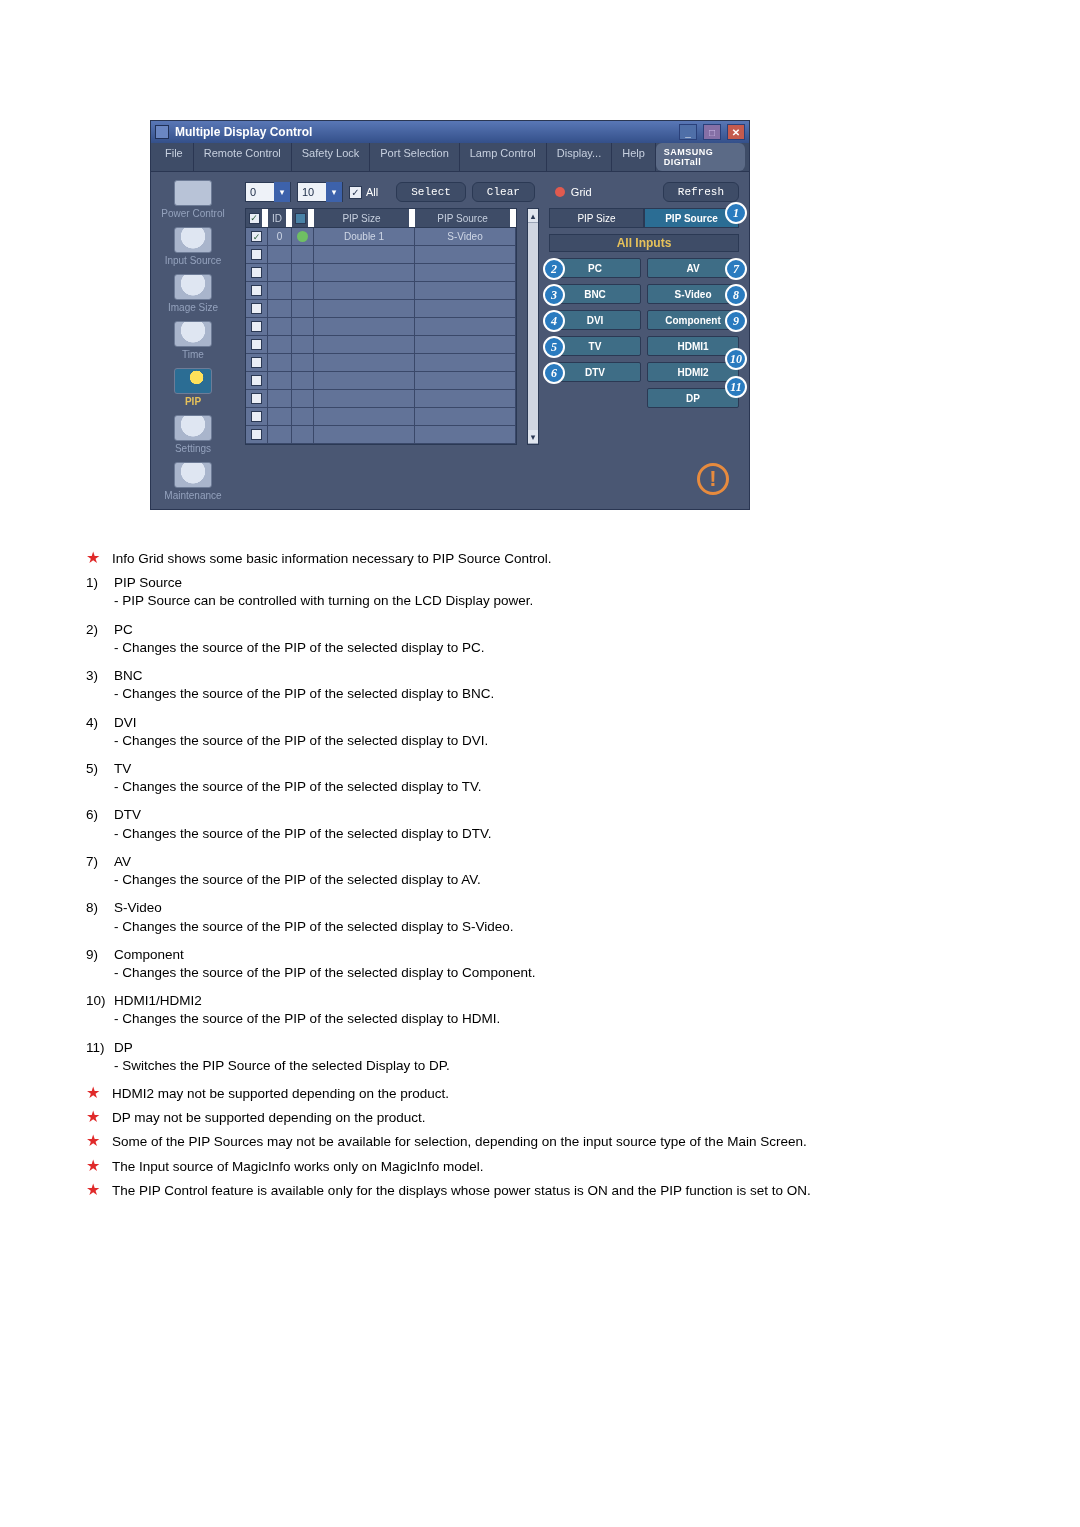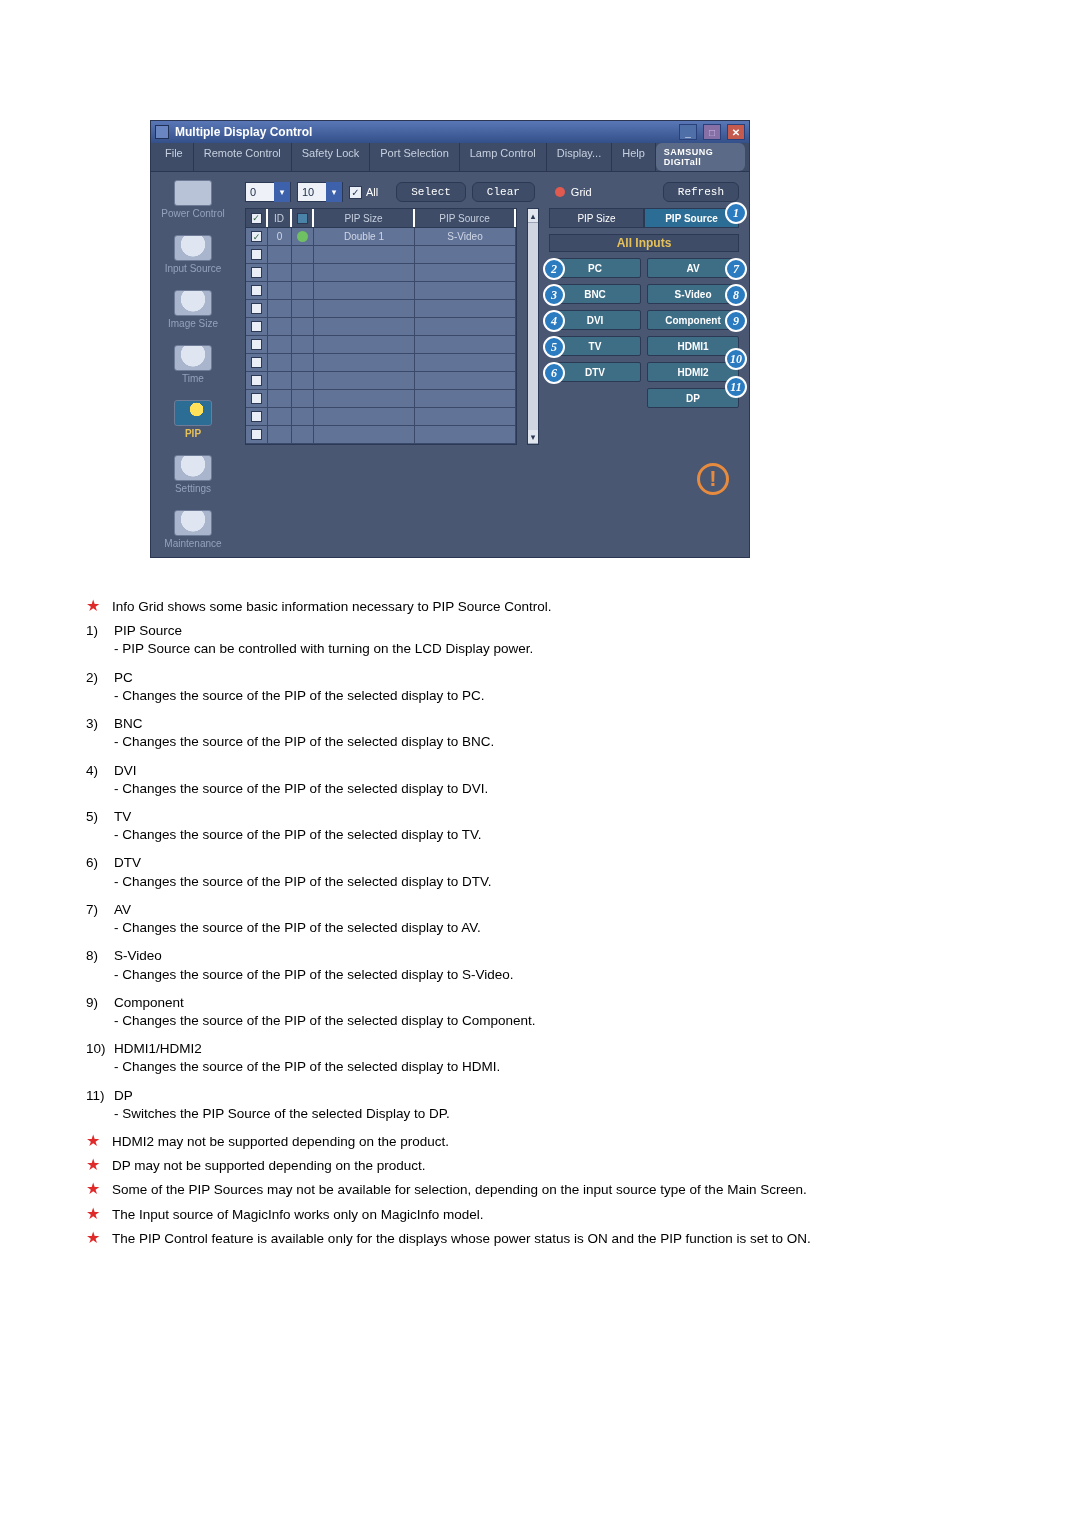--- a/index.html
+++ b/index.html
@@ -11,42 +11,42 @@
   .titlebar .spacer { flex: 1; }
   .titlebar .wbtn { width: 18px; height: 16px; display: inline-flex; align-items: center; justify-content: center; border: 1px solid #2a407a; font-size: 10px; font-weight: bold; }
   .wbtn.min { background: #4f6fa8; }
   .wbtn.max { background: #8670a6; color: #cdb9e7; }
   .wbtn.cls { background: #c55b4e; }
   .menubar { background: #3e4c67; border-bottom: 1px solid #2a3652; display: flex; font-size: 11px; color: #c7d0df; padding: 0 4px; }
   .menubar .mitem { padding: 4px 10px; border-right: 1px solid #2a3652; white-space: nowrap; }
   .menubar .spacer { flex: 1; border-right: none; }
   .menubar .brand { padding: 4px 8px; font-size: 9px; color: #fff; font-weight: bold; letter-spacing: .5px; background: #5b6a86; border-radius: 6px; align-self: center; }
   .appbody { display: flex; }
-  .sidebar { width: 84px; background: #4a5773; padding: 6px 0 6px; display: flex; flex-direction: column; align-items: center; gap: 12px; }
+  .sidebar { width: 84px; background: #4a5773; padding: 6px 0 6px; display: flex; flex-direction: column; align-items: center; gap: 4px; }
   .sideitem { width: 74px; display: flex; flex-direction: column; align-items: center; gap: 2px; padding: 2px 0; }
   .sideitem .sicon { width: 38px; height: 26px; border-radius: 3px; background: radial-gradient(circle at 50% 35%, #dfe6f2 0 50%, #a9b5cc 52% 100%); border: 1px solid #6e7c97; }
   .sideitem.pip .sicon { background: radial-gradient(circle at 60% 35%, #ffe15a 0 25%, #2b6d94 26% 100%); }
   .sideitem.pc .sicon { background: #b8c3d7; }
   .sideitem .slabel { font-size: 10px; color: #94a2bd; }
   .sideitem.active .slabel { color: #e6c15a; font-weight: bold; }
   .content { flex: 1; background: #4a5773; padding: 10px 10px 14px; position: relative; }
   .toprow { display: flex; align-items: center; gap: 6px; margin-bottom: 6px; }
   .sel { display: inline-flex; align-items: center; background: #eef2f8; color: #1a2a45; height: 20px; border: 1px solid #2b3954; }
   .sel .selv { padding: 0 4px; min-width: 28px; font-size: 11px; }
   .sel .selbtn { width: 16px; height: 20px; background: #3d62ab; color: #fff; display: inline-flex; align-items: center; justify-content: center; font-size: 9px; }
   .chkall { display: inline-flex; align-items: center; gap: 4px; color: #fff; font-size: 11px; }
   .chkall .box { width: 13px; height: 13px; background: #eaeef6; border: 1px solid #2b3954; display: inline-flex; align-items: center; justify-content: center; font-size: 10px; color: #2b3954; }
   .btn { height: 20px; padding: 0 14px; border: 1px solid #2b3954; background: #3e4c67; color: #fff; font-size: 11px; display: inline-flex; align-items: center; justify-content: center; border-radius: 6px; font-family: Liberation Mono, monospace; }
   .btn.wide { min-width: 62px; }
   .idle { display: inline-flex; align-items: center; gap: 6px; color: #fff; font-size: 11px; }
   .idle .dot { width: 10px; height: 10px; border-radius: 50%; background: #e05a4f; }
   .gridwrap { display: flex; gap: 10px; }
   .grid { flex: 1; border: 1px solid #2b3954; background: #51608a; }
   .ghead { display: flex; background: #3e4c67; color: #c7d0df; font-size: 10px; border-bottom: 1px solid #2b3954; }
-  .ghead .gc { border-right: 2px solid #ffffff; display: flex; align-items: center; justify-content: center; height: 18px; }
+  .ghead .gc { border-right: 6px solid #ffffff; display: flex; align-items: center; justify-content: center; height: 18px; }
   .grow { display: flex; border-bottom: 1px solid #3a4869; height: 18px; background: #627398; font-size: 10px; color: #cfd7e6; }
   .grow:first-of-type { background: #5c6d92; }
   .grow .gc { border-right: 1px solid #3a4869; display: flex; align-items: center; justify-content: center; }
   .gc.c1 { width: 22px; }
   .gc.c2 { width: 24px; }
   .gc.c3 { width: 22px; }
   .gc.c4 { flex: 1; }
   .gc.c5 { flex: 1; }
   .cb { width: 11px; height: 11px; background: #eaeef6; border: 1px solid #2b3954; display: inline-flex; align-items: center; justify-content: center; font-size: 9px; }
   .cb.checked::after { content: '✓'; color: #2b5e3a; }

